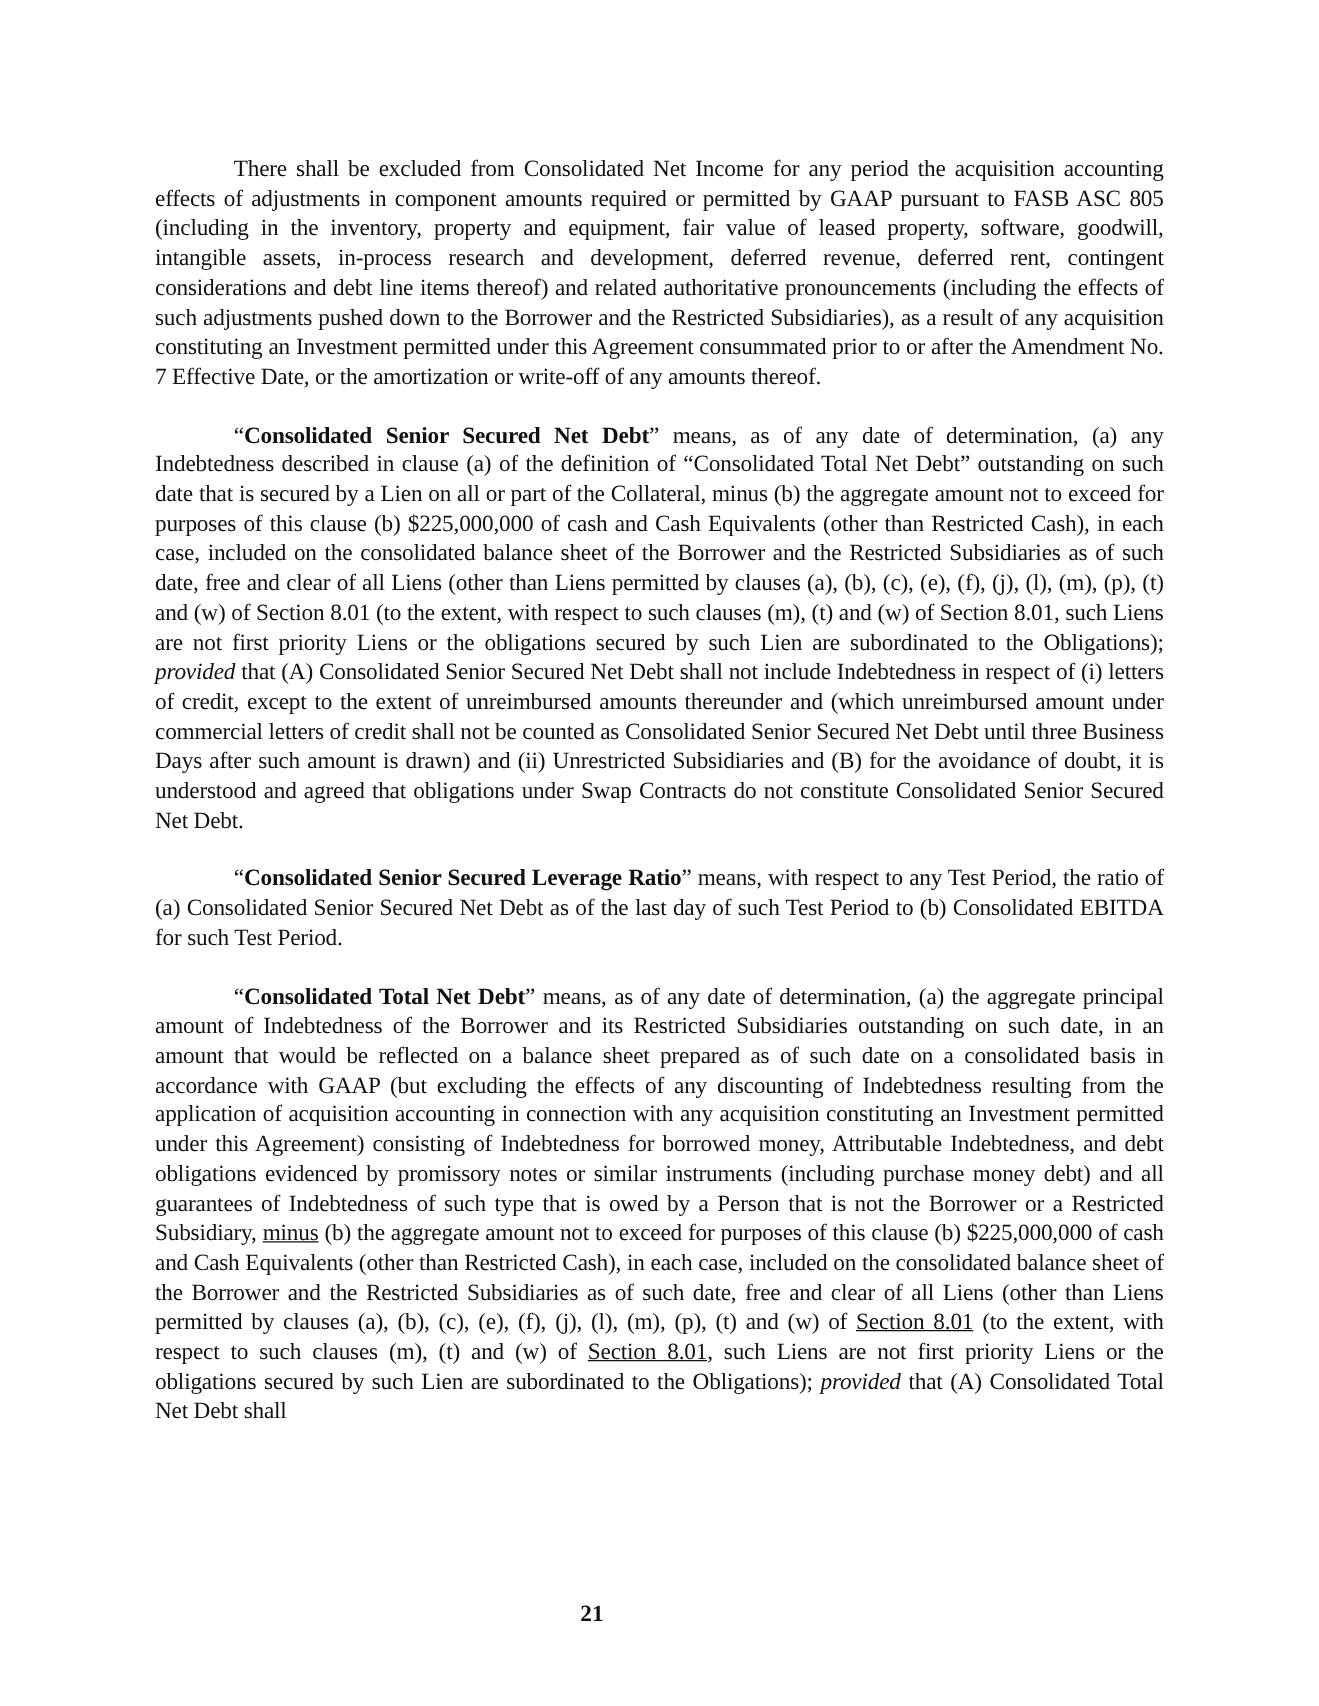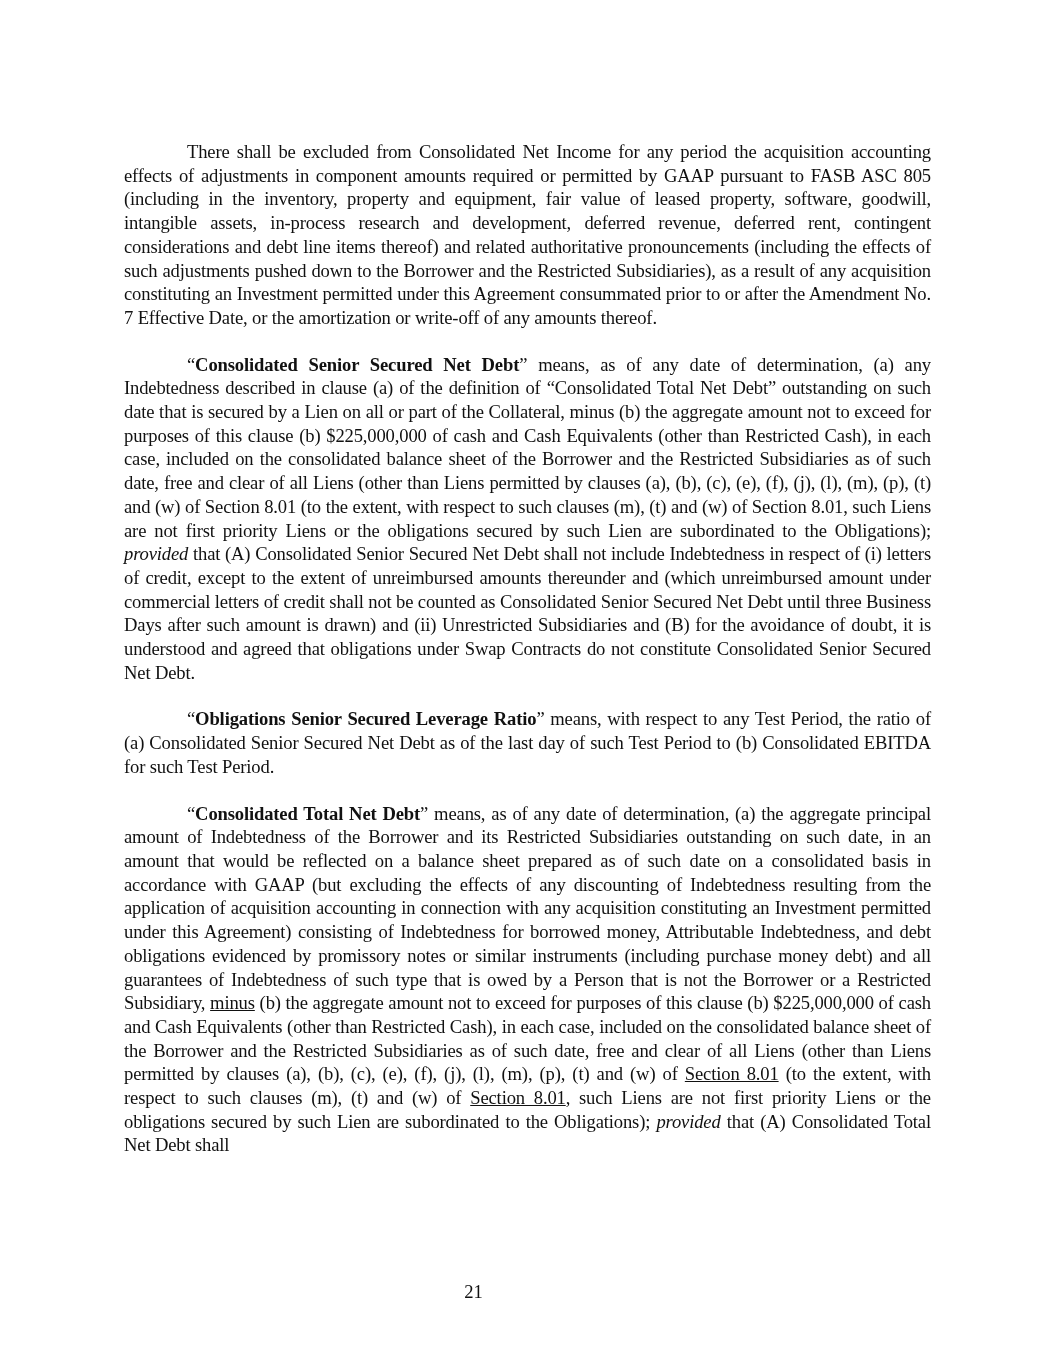--- a/index.html
+++ b/index.html
@@ -19,41 +19,42 @@
       position: absolute;
       left: 124px;
       top: 124px;
       width: 807px;
     }
     .para {
       font-size: 18.6px;
       line-height: 23.7px;
       text-align: justify;
       text-indent: 63px;
-      margin: 16px 0 23px 0;
+      margin: 0 0 23px 0;
       letter-spacing: -0.15px;
     }
     .para b { font-weight: bold; }
     .para i { }
     .para u { }
     .page-number {
       position: absolute;
       left: 0;
       width: 947px;
       top: 1281px;
       text-align: center;
       font-size: 18.6px;
+      font-weight: bold;
     }
   </style>
 </head>
 <body>
 
 <div class="page">
   <p class="para"><span>There shall be excluded from Consolidated Net Income for any period the acquisition accounting effects of adjustments in component amounts required or permitted by GAAP pursuant to FASB ASC 805 (including in the inventory, property and equipment, fair value of leased property, software, goodwill, intangible assets, in-process research and development, deferred revenue, deferred rent, contingent considerations and debt line items thereof) and related authoritative pronouncements (including the effects of such adjustments pushed down to the Borrower and the Restricted Subsidiaries), as a result of any acquisition constituting an Investment permitted under this Agreement consummated prior to or after the Amendment No. 7 Effective Date, or the amortization or write-off of any amounts thereof.</span></p>
 
   <p class="para"><span>“</span><b>Consolidated Senior Secured Net Debt</b><span>” means, as of any date of determination, (a) any Indebtedness described in clause (a) of the definition of “Consolidated Total Net Debt” outstanding on such date that is secured by a Lien on all or part of the Collateral, minus (b) the aggregate amount not to exceed for purposes of this clause (b) $225,000,000 of cash and Cash Equivalents (other than Restricted Cash), in each case, included on the consolidated balance sheet of the Borrower and the Restricted Subsidiaries as of such date, free and clear of all Liens (other than Liens permitted by clauses (a), (b), (c), (e), (f), (j), (l), (m), (p), (t) and (w) of Section 8.01 (to the extent, with respect to such clauses (m), (t) and (w) of Section 8.01, such Liens are not first priority Liens or the obligations secured by such Lien are subordinated to the Obligations); </span><i>provided</i><span> that (A) Consolidated Senior Secured Net Debt shall not include Indebtedness in respect of (i) letters of credit, except to the extent of unreimbursed amounts thereunder and (which unreimbursed amount under commercial letters of credit shall not be counted as Consolidated Senior Secured Net Debt until three Business Days after such amount is drawn) and (ii) Unrestricted Subsidiaries and (B) for the avoidance of doubt, it is understood and agreed that obligations under Swap Contracts do not constitute Consolidated Senior Secured Net Debt.</span></p>
 
-  <p class="para"><span>“</span><b>Obligations Senior Secured Leverage Ratio</b><span>” means, with respect to any Test Period, the ratio of (a) Consolidated Senior Secured Net Debt as of the last day of such Test Period to (b) Consolidated EBITDA for such Test Period.</span></p>
+  <p class="para"><span>“</span><b>Consolidated Senior Secured Leverage Ratio</b><span>” means, with respect to any Test Period, the ratio of (a) Consolidated Senior Secured Net Debt as of the last day of such Test Period to (b) Consolidated EBITDA for such Test Period.</span></p>
 
   <p class="para"><span>“</span><b>Consolidated Total Net Debt</b><span>” means, as of any date of determination, (a) the aggregate principal amount of Indebtedness of the Borrower and its Restricted Subsidiaries outstanding on such date, in an amount that would be reflected on a balance sheet prepared as of such date on a consolidated basis in accordance with GAAP (but excluding the effects of any discounting of Indebtedness resulting from the application of acquisition accounting in connection with any acquisition constituting an Investment permitted under this Agreement) consisting of Indebtedness for borrowed money, Attributable Indebtedness, and debt obligations evidenced by promissory notes or similar instruments (including purchase money debt) and all guarantees of Indebtedness of such type that is owed by a Person that is not the Borrower or a Restricted Subsidiary, </span><u>minus</u><span> (b) the aggregate amount not to exceed for purposes of this clause (b) $225,000,000 of cash and Cash Equivalents (other than Restricted Cash), in each case, included on the consolidated balance sheet of the Borrower and the Restricted Subsidiaries as of such date, free and clear of all Liens (other than Liens permitted by clauses (a), (b), (c), (e), (f), (j), (l), (m), (p), (t) and (w) of </span><u>Section 8.01</u><span> (to the extent, with respect to such clauses (m), (t) and (w) of </span><u>Section 8.01</u><span>, such Liens are not first priority Liens or the obligations secured by such Lien are subordinated to the Obligations); </span><i>provided</i><span> that (A) Consolidated Total Net Debt shall</span></p>
 </div>
 
 <div class="page-number">21</div>
 
 </body></html>

